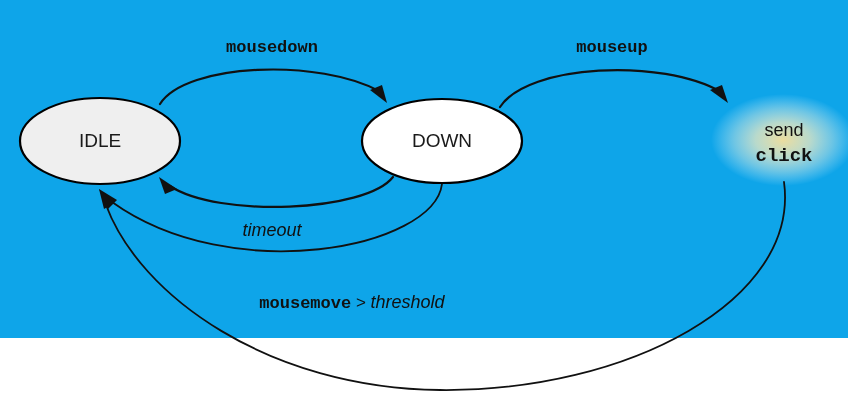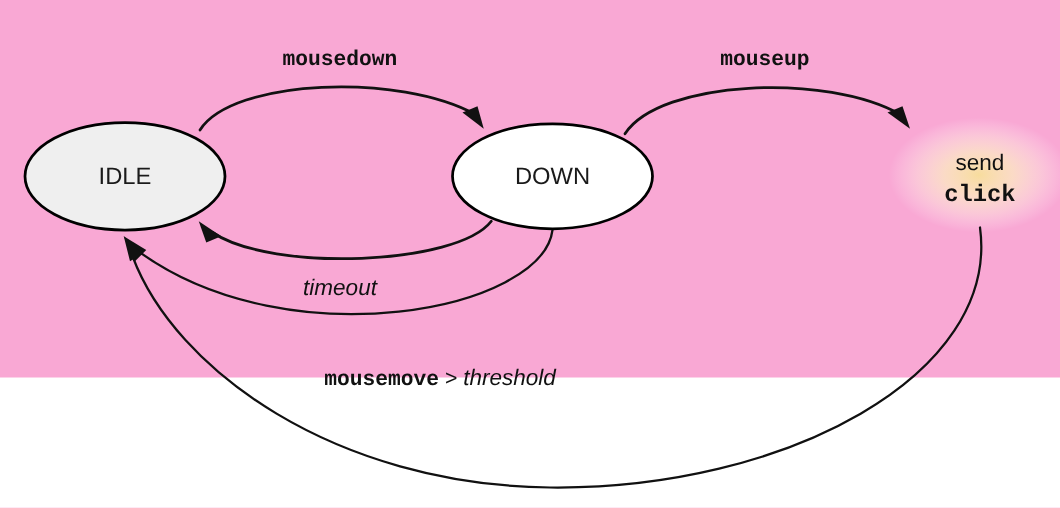--- a/index.html
+++ b/index.html
@@ -9,22 +9,22 @@
   }
   body {
     width: 848px;
     height: 406px;
     font-family: "Liberation Sans", sans-serif;
     overflow: hidden;
   }
   #diagram-root {
     position: relative;
     width: 848px;
-    height: 302px;
-    background: #f9a8d4;
+    height: 338px;
+    background: #0ea5e9;
   }
   svg#fsm {
     display: block;
     width: 848px;
     height: 406px;
   }
   .node-ellipse {
     stroke: #000000;
     stroke-width: 2.2;
   }

